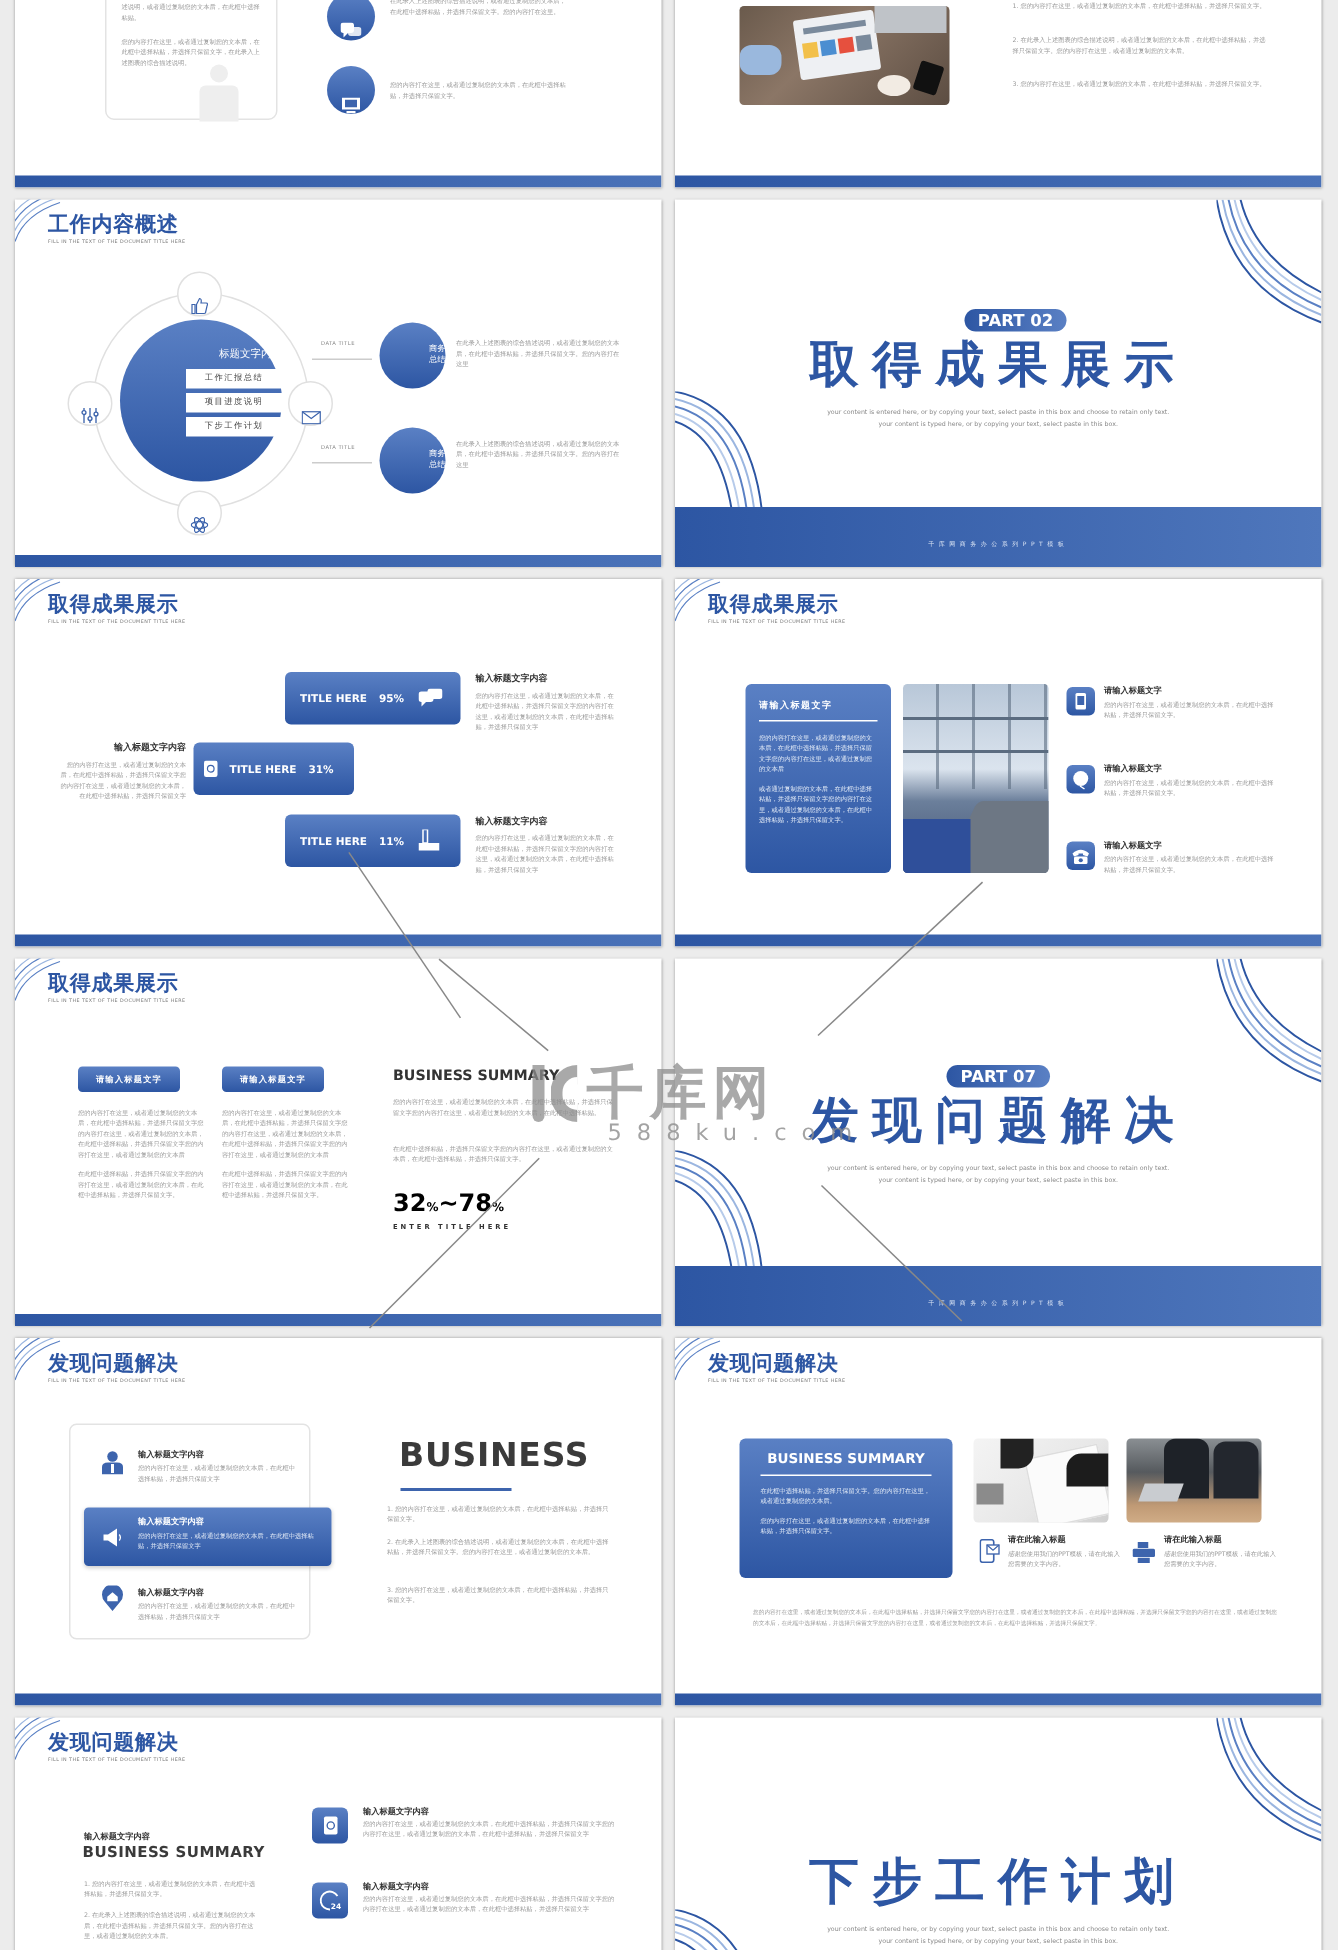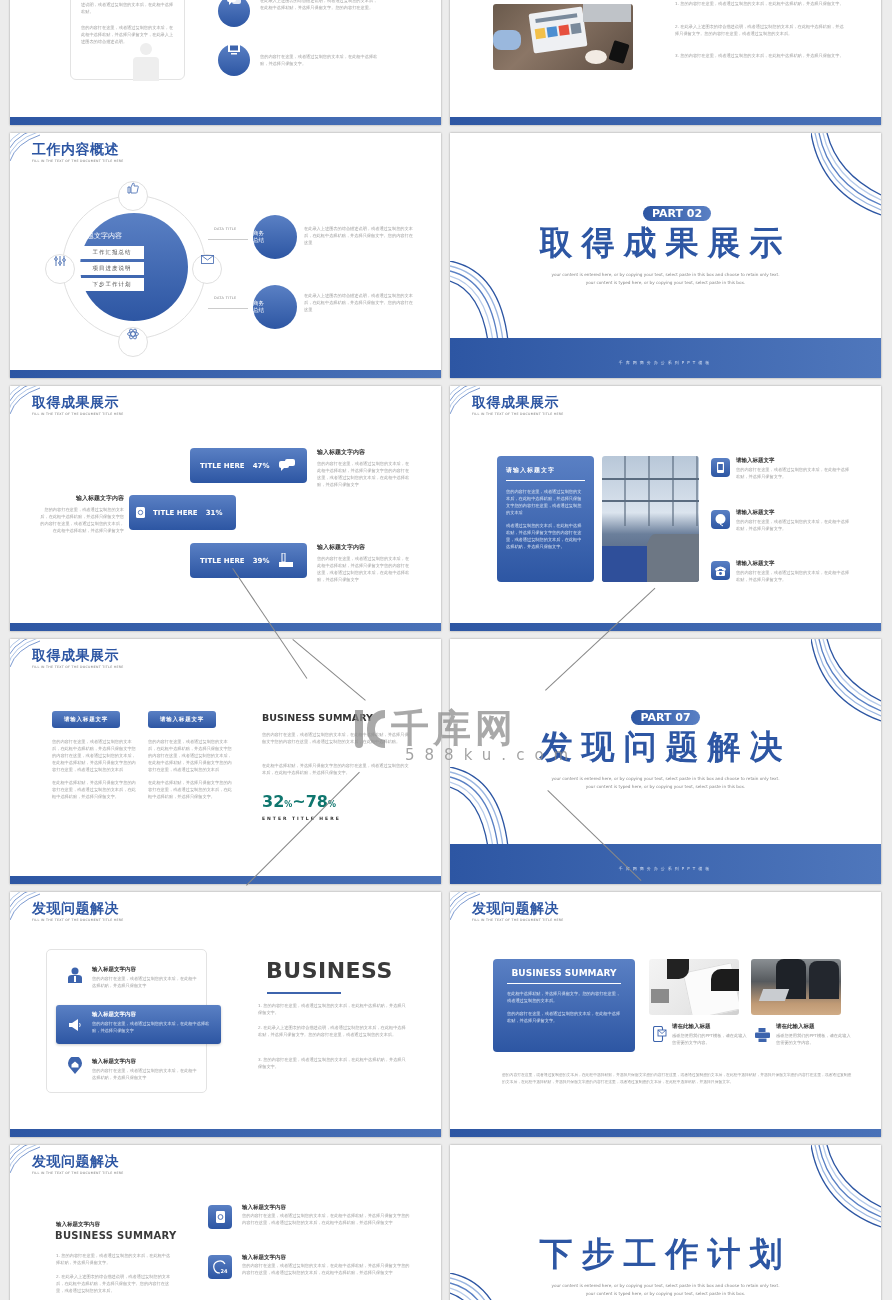--- a/index.html
+++ b/index.html
@@ -8,21 +8,21 @@
   .slide { position: absolute; width: 431px; height: 245px; background: #fff; overflow: hidden; box-shadow: 0 0 2px rgba(0,0,0,0.35); }
   .c1 { left: 10px; } .c2 { left: 450px; }
   .footer-bar { position: absolute; left: 0; right: 0; bottom: 0; height: 8px; background: linear-gradient(90deg,#2d56a3,#4a72b8); }
   .t-small { font-size: 4.2px; line-height: 7px; color: #999; }
   .t-dark { color: #333; font-weight: bold; font-size: 6px; }
   .hdr { position: absolute; left: 0; top: 0; width: 200px; height: 40px; }
   .hdr-arc { position: absolute; left: -8px; top: -6px; width: 40px; height: 36px; }
   .hdr-title { position: absolute; left: 22px; top: 8px; font-size: 14px; font-weight: bold; color: #2d56a3; letter-spacing: 0.5px; }
   .hdr-sub { position: absolute; left: 22px; top: 26px; font-size: 3.2px; color: #777; letter-spacing: 0.3px; white-space: nowrap; }
   .grad { background: linear-gradient(180deg,#5a80c4,#2d56a3); }
-  .circle-ic { position: absolute; border-radius: 50%; display: flex; align-items: flex-start; justify-content: center; color: #fff; }
+  .circle-ic { position: absolute; border-radius: 50%; display: flex; align-items: flex-end; justify-content: center; color: #fff; }
   .btn-box { position: absolute; border-radius: 4px; color: #fff; display:flex; align-items:center; }
   .center-title { position: absolute; left: 0; right: 0; text-align: center; }
   .part-pill { display: inline-block; background: linear-gradient(90deg,#2d56a3,#5a80c4); color: #fff; font-weight: bold; font-size: 11px; padding: 1px 9px; border-radius: 9px; }
   .big-cn { font-size: 33px; font-weight: bold; color: #2d56a3; letter-spacing: 9px; }
   .en-sub { font-size: 4.2px; color: #888; line-height: 8px; }
   .blue-band { position: absolute; left: 0; right: 0; bottom: 0; height: 40px; background: linear-gradient(90deg,#2d56a3,#4f77bc); }
   .band-text { position: absolute; left: 0; right: 0; bottom: 13px; text-align: center; color: #d8e2f3; font-size: 4px; letter-spacing: 3px; }
   .photo { position: absolute; border-radius: 3px; }
   .watermark { position: absolute; z-index: 20; pointer-events: none; }
   .diag { position: absolute; z-index: 15; height: 1px; background: #888; transform-origin: 0 0; }
@@ -184,38 +184,38 @@
             <path d="M5 34 Q11 13 36 5" stroke="#9bb6e0"></path>
             <path d="M8 34 Q14 16 38 8"></path>
             <path d="M0 30 Q6 8 30 0" stroke="#9bb6e0"></path>
           </g>
         </svg>
       <div class="hdr-title">取得成果展示</div>
       <div class="hdr-sub">FILL IN THE TEXT OF THE DOCUMENT TITLE HERE</div>
     </div>
     <div class="btn-box grad" style="left:180px;top:62px;width:117px;height:35px;padding-left:10px;">
       <span style="font-size:7px;font-weight:bold;">TITLE HERE</span>
-      <span style="font-size:7px;font-weight:bold;margin-left:8px;">47%</span>
+      <span style="font-size:7px;font-weight:bold;margin-left:8px;">95%</span>
       <svg style="margin-left:10px;" width="16" height="13" viewBox="0 0 16 13">
           <rect x="0" y="2" width="10" height="7" rx="2" fill="#fff"></rect>
           <path d="M2 9 L2 12 L5 9Z" fill="#fff"></path>
           <rect x="6" y="0" width="10" height="7" rx="2" fill="#fff"></rect>
         </svg>
     </div>
     <div class="btn-box grad" style="left:119px;top:109px;width:107px;height:35px;padding-left:7px;">
       <svg width="10" height="11" viewBox="0 0 10 11">
           <rect x="0" y="0" width="9" height="11" rx="1.5" fill="#fff"></rect>
           <circle cx="4.5" cy="5.5" r="2.2" fill="none" stroke="#3d64ad" stroke-width="0.8"></circle>
         </svg>
       <span style="font-size:7px;font-weight:bold;margin-left:7px;">TITLE HERE</span>
       <span style="font-size:7px;font-weight:bold;margin-left:8px;text-align:right;">31%</span>
     </div>
     <div class="btn-box grad" style="left:180px;top:157px;width:117px;height:35px;padding-left:10px;">
       <span style="font-size:7px;font-weight:bold;">TITLE HERE</span>
-      <span style="font-size:7px;font-weight:bold;margin-left:8px;">39%</span>
+      <span style="font-size:7px;font-weight:bold;margin-left:8px;">11%</span>
       <svg style="margin-left:10px;" width="14" height="15" viewBox="0 0 14 15">
           <rect x="3" y="0" width="3" height="9" fill="none" stroke="#fff" stroke-width="1"></rect>
           <rect x="0" y="9" width="14" height="5" fill="#fff"></rect>
         </svg>
     </div>
     <div style="position:absolute;left:307px;top:62px;width:95px;">
       <div class="t-dark" style="margin-bottom:3px;">输入标题文字内容</div>
       <div class="t-small">您的内容打在这里，或者通过复制您的文本后，在此框中选择粘贴，并选择只保留文字您的内容打在这里，或者通过复制您的文本后，在此框中选择粘贴，并选择只保留文字</div>
     </div>
     <div style="position:absolute;left:30px;top:108px;width:84px;text-align:right;">
@@ -301,21 +301,21 @@
       <div class="t-small" style="margin-bottom:6px;">您的内容打在这里，或者通过复制您的文本后，在此框中选择粘贴，并选择只保留文字您的内容打在这里，或者通过复制您的文本后，在此框中选择粘贴，并选择只保留文字您的内容打在这里，或者通过复制您的文本后</div>
       <div class="t-small">在此框中选择粘贴，并选择只保留文字您的内容打在这里，或者通过复制您的文本后，在此框中选择粘贴，并选择只保留文字。</div>
     </div>
     <div style="position:absolute;left:138px;top:99px;width:84px;">
       <div class="t-small" style="margin-bottom:6px;">您的内容打在这里，或者通过复制您的文本后，在此框中选择粘贴，并选择只保留文字您的内容打在这里，或者通过复制您的文本后，在此框中选择粘贴，并选择只保留文字您的内容打在这里，或者通过复制您的文本后</div>
       <div class="t-small">在此框中选择粘贴，并选择只保留文字您的内容打在这里，或者通过复制您的文本后，在此框中选择粘贴，并选择只保留文字。</div>
     </div>
     <div style="position:absolute;left:252px;top:73px;font-size:9.5px;font-weight:bold;color:#333;">BUSINESS SUMMARY</div>
     <div class="t-small" style="position:absolute;left:252px;top:92px;width:150px;">您的内容打在这里，或者通过复制您的文本后，在此框中选择粘贴，并选择只保留文字您的内容打在这里，或者通过复制您的文本后，在此框中选择粘贴。</div>
     <div class="t-small" style="position:absolute;left:252px;top:123px;width:150px;">在此框中选择粘贴，并选择只保留文字您的内容打在这里，或者通过复制您的文本后，在此框中选择粘贴，并选择只保留文字。</div>
-    <div style="position:absolute;left:252px;top:153px;font-weight:bold;color:#0f766e;font-size:16px;">
+    <div style="position:absolute;left:252px;top:153px;font-weight:bold;color:#000000;font-size:16px;">
       <span>32</span><span style="font-size:8px;">%</span>~<span>78</span><span style="font-size:8px;">%</span>
     </div>
     <div style="position:absolute;left:252px;top:177px;font-size:4.5px;color:#333;letter-spacing:2px;font-weight:bold;">ENTER TITLE HERE</div>
     <div class="footer-bar"></div>
   </div>
 
   <div class="slide c2" style="top:639px;">
     <svg style="position:absolute;right:0;top:0;" width="70" height="85" viewBox="0 0 70 85">
         <g fill="none" stroke-width="1.3">
           <path d="M0 0 Q10 60 70 82" stroke="#2d56a3"></path>

